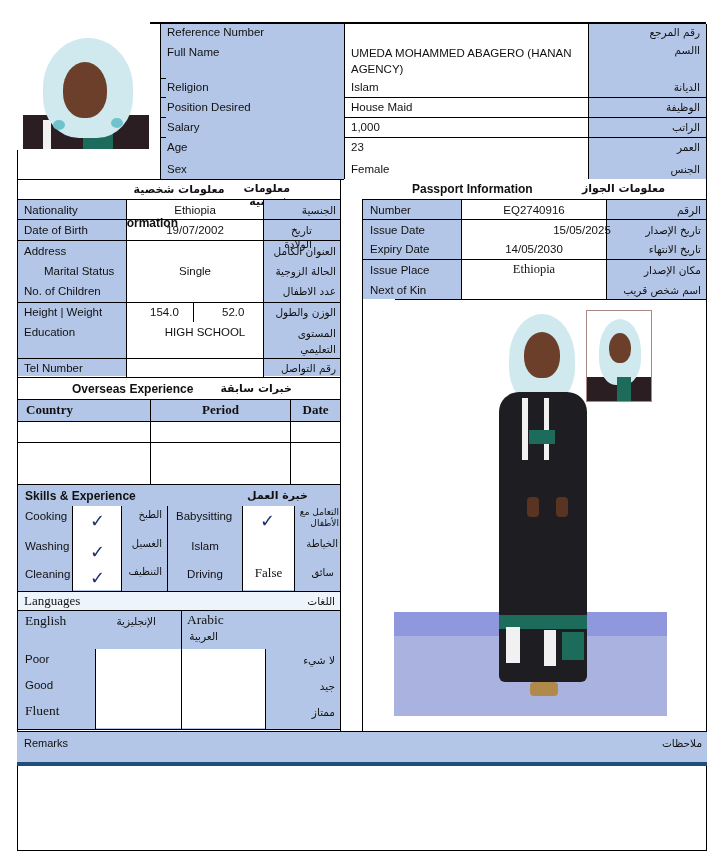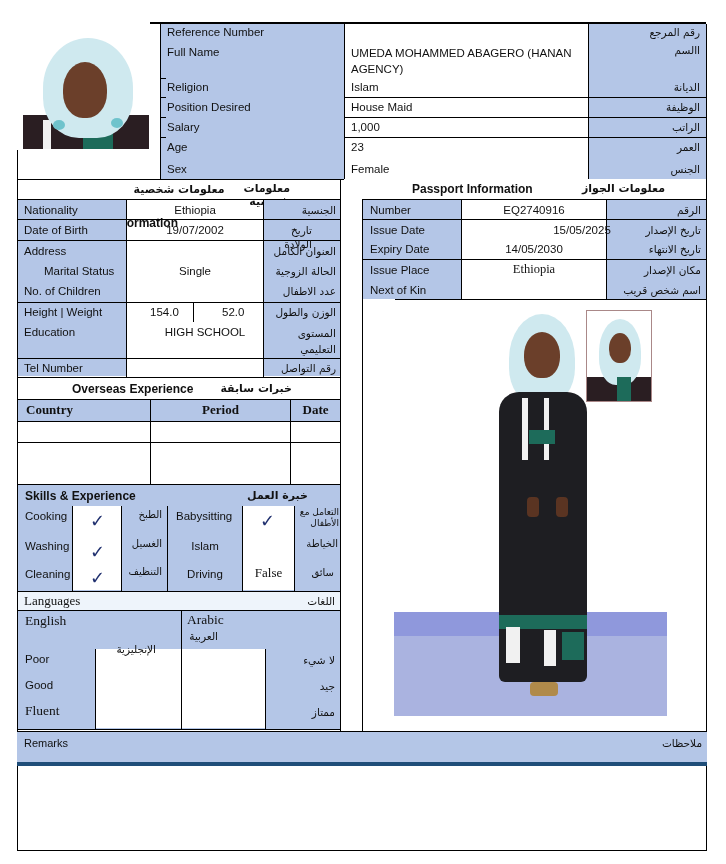--- a/index.html
+++ b/index.html
@@ -199,21 +199,21 @@
 
   <div class="abs blue" style="left:18px;top:611px;width:322px;height:119px;"></div>
   <div class="abs" style="left:96px;top:649px;width:85px;height:79px;background:#fff;"></div>
   <div class="abs" style="left:181px;top:649px;width:84px;height:79px;background:#fff;"></div>
   <div class="vl" style="left:181px;top:610px;height:120px;"></div>
   <div class="vl" style="left:95px;top:649px;height:80px;"></div>
   <div class="vl" style="left:265px;top:649px;height:80px;"></div>
   <div class="hl" style="left:17px;top:729px;width:324px;"></div>
 
   <div class="cell serif" style="left:21px;top:613px;font-size:13.5px;">English</div>
-  <div class="cell ar" style="left:100px;top:613px;width:60px;margin-top:28px;">الإنجليزية</div>
+  <div class="cell ar" style="left:100px;top:613px;width:60px;">الإنجليزية</div>
   <div class="cell serif" style="left:183px;top:612px;font-size:13.5px;">Arabic</div>
   <div class="cell ar" style="left:184px;top:628px;width:38px;">العربية</div>
 
   <div class="cell" style="left:21px;top:651px;">Poor</div>
   <div class="cell ar" style="left:266px;top:652px;width:73px;">لا شيء</div>
   <div class="cell" style="left:21px;top:677px;">Good</div>
   <div class="cell ar" style="left:266px;top:678px;width:73px;">جيد</div>
   <div class="cell serif" style="left:21px;top:703px;font-size:13.5px;">Fluent</div>
   <div class="cell ar" style="left:266px;top:704px;width:73px;">ممتاز</div>
 </div>

